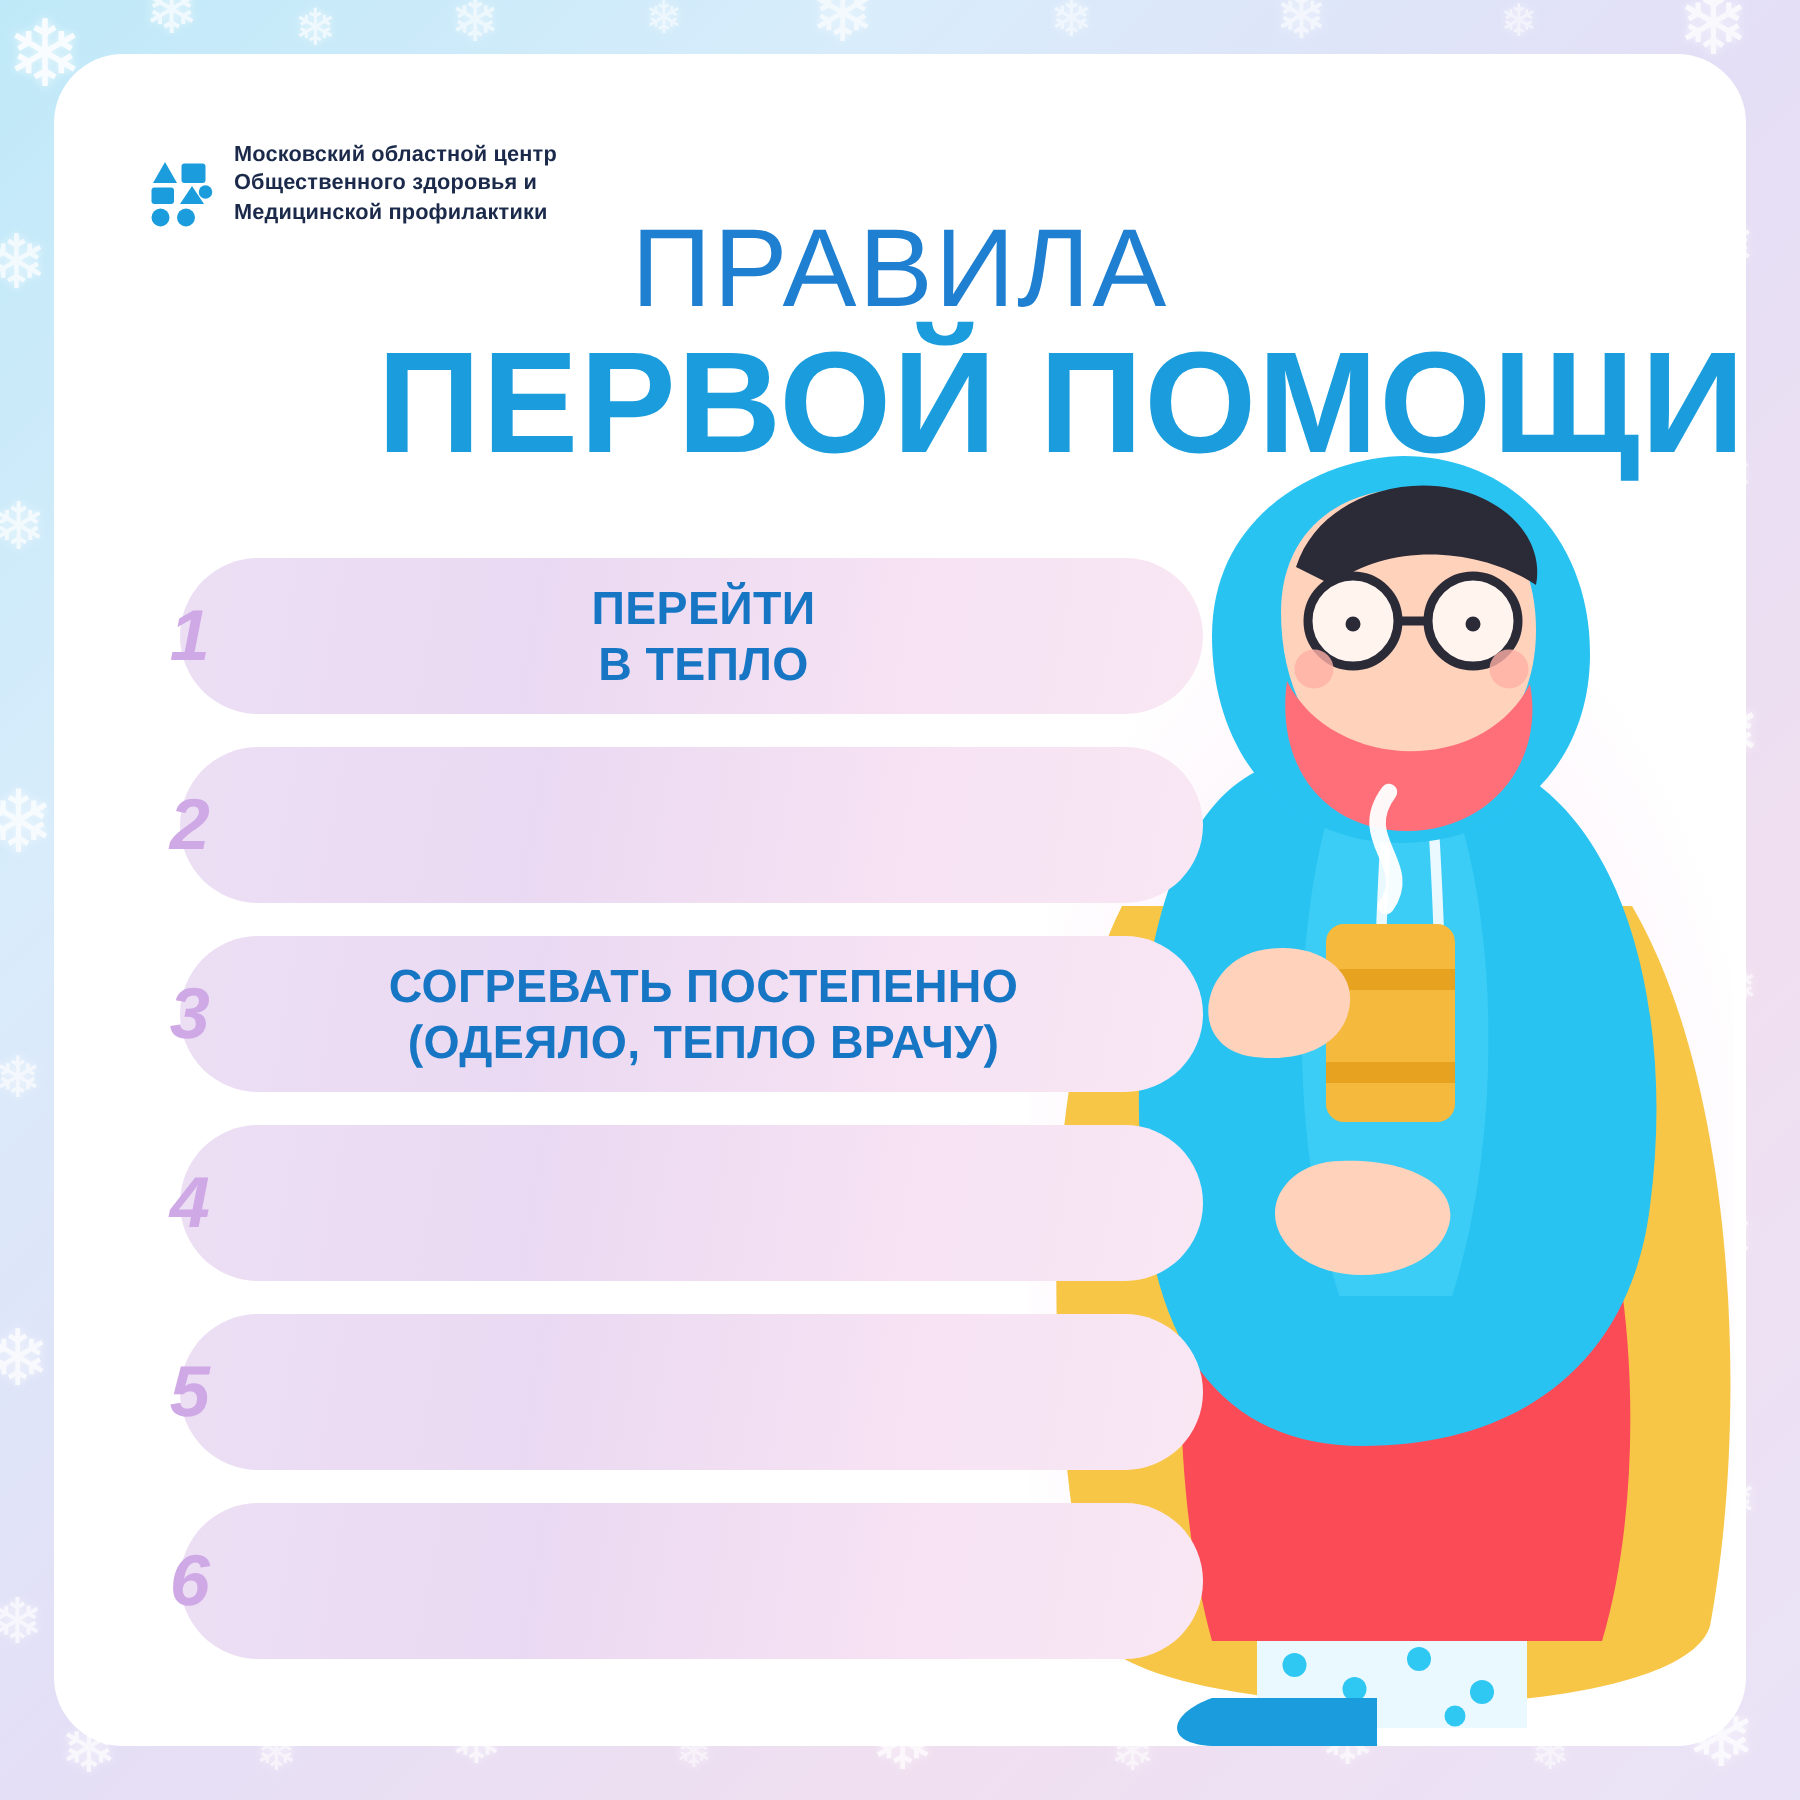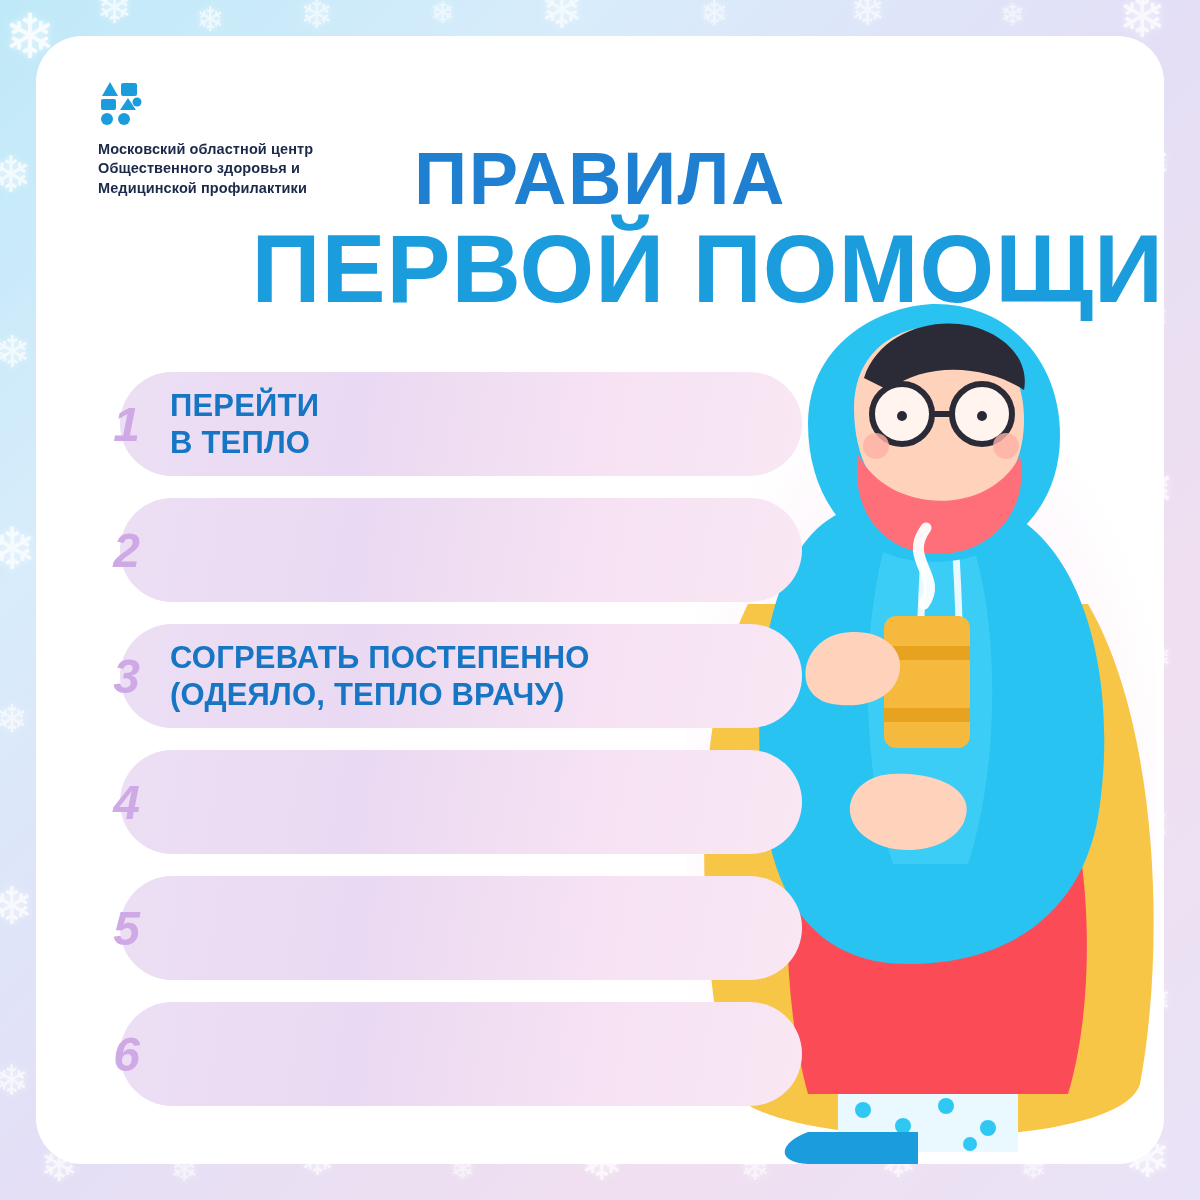--- a/index.html
+++ b/index.html
@@ -28,39 +28,39 @@
     position: absolute;
     left: 36px; top: 36px;
     width: 1128px; height: 1128px;
     background: #ffffff;
     border-radius: 46px;
     overflow: hidden;
   }
 
   
   .logo-row {
-    position: absolute; left: 62px; top: 44px;
-    display: flex; align-items: flex-start; gap: 14px; flex-direction: column;
+    position: absolute; left: 62px; top: 58px;
+    display: flex; align-items: flex-end; gap: 14px;
   }
   .logo-mark { width: 44px; height: 46px; flex: 0 0 auto; }
   .logo-text {
     font-size: 14.5px;
     font-weight: bold;
     color: #1b2a4a;
     line-height: 1.34;
     letter-spacing: .1px;
     white-space: pre-line;
   }
 
   
   .title1 {
     position: absolute; top: 100px; left: 0; width: 100%;
     text-align: center;
     font-size: 74px;
-    font-weight: bold;
+    font-weight: normal;
     letter-spacing: 1.5px;
     color: #1f7fd0;
     -webkit-text-stroke: 0px;
   }
   .title2 {
     position: absolute; top: 178px; left: 0; width: 100%;
     text-align: right;
     font-size: 96px;
     font-weight: bold;
     letter-spacing: 1px;
@@ -95,21 +95,21 @@
     font-size: 48px;
     font-weight: bold;
     color: #cfa8e6;
     font-style: italic;
     letter-spacing: -1px;
   }
   .label {
     position: relative;
     z-index: 2;
     flex: 1;
-    text-align: left;
+    text-align: center;
     padding-right: 34px;
     font-size: 31px;
     font-weight: bold;
     color: #1676c4;
     line-height: 1.2;
     white-space: pre-line;
     letter-spacing: .2px;
   }
 
   

